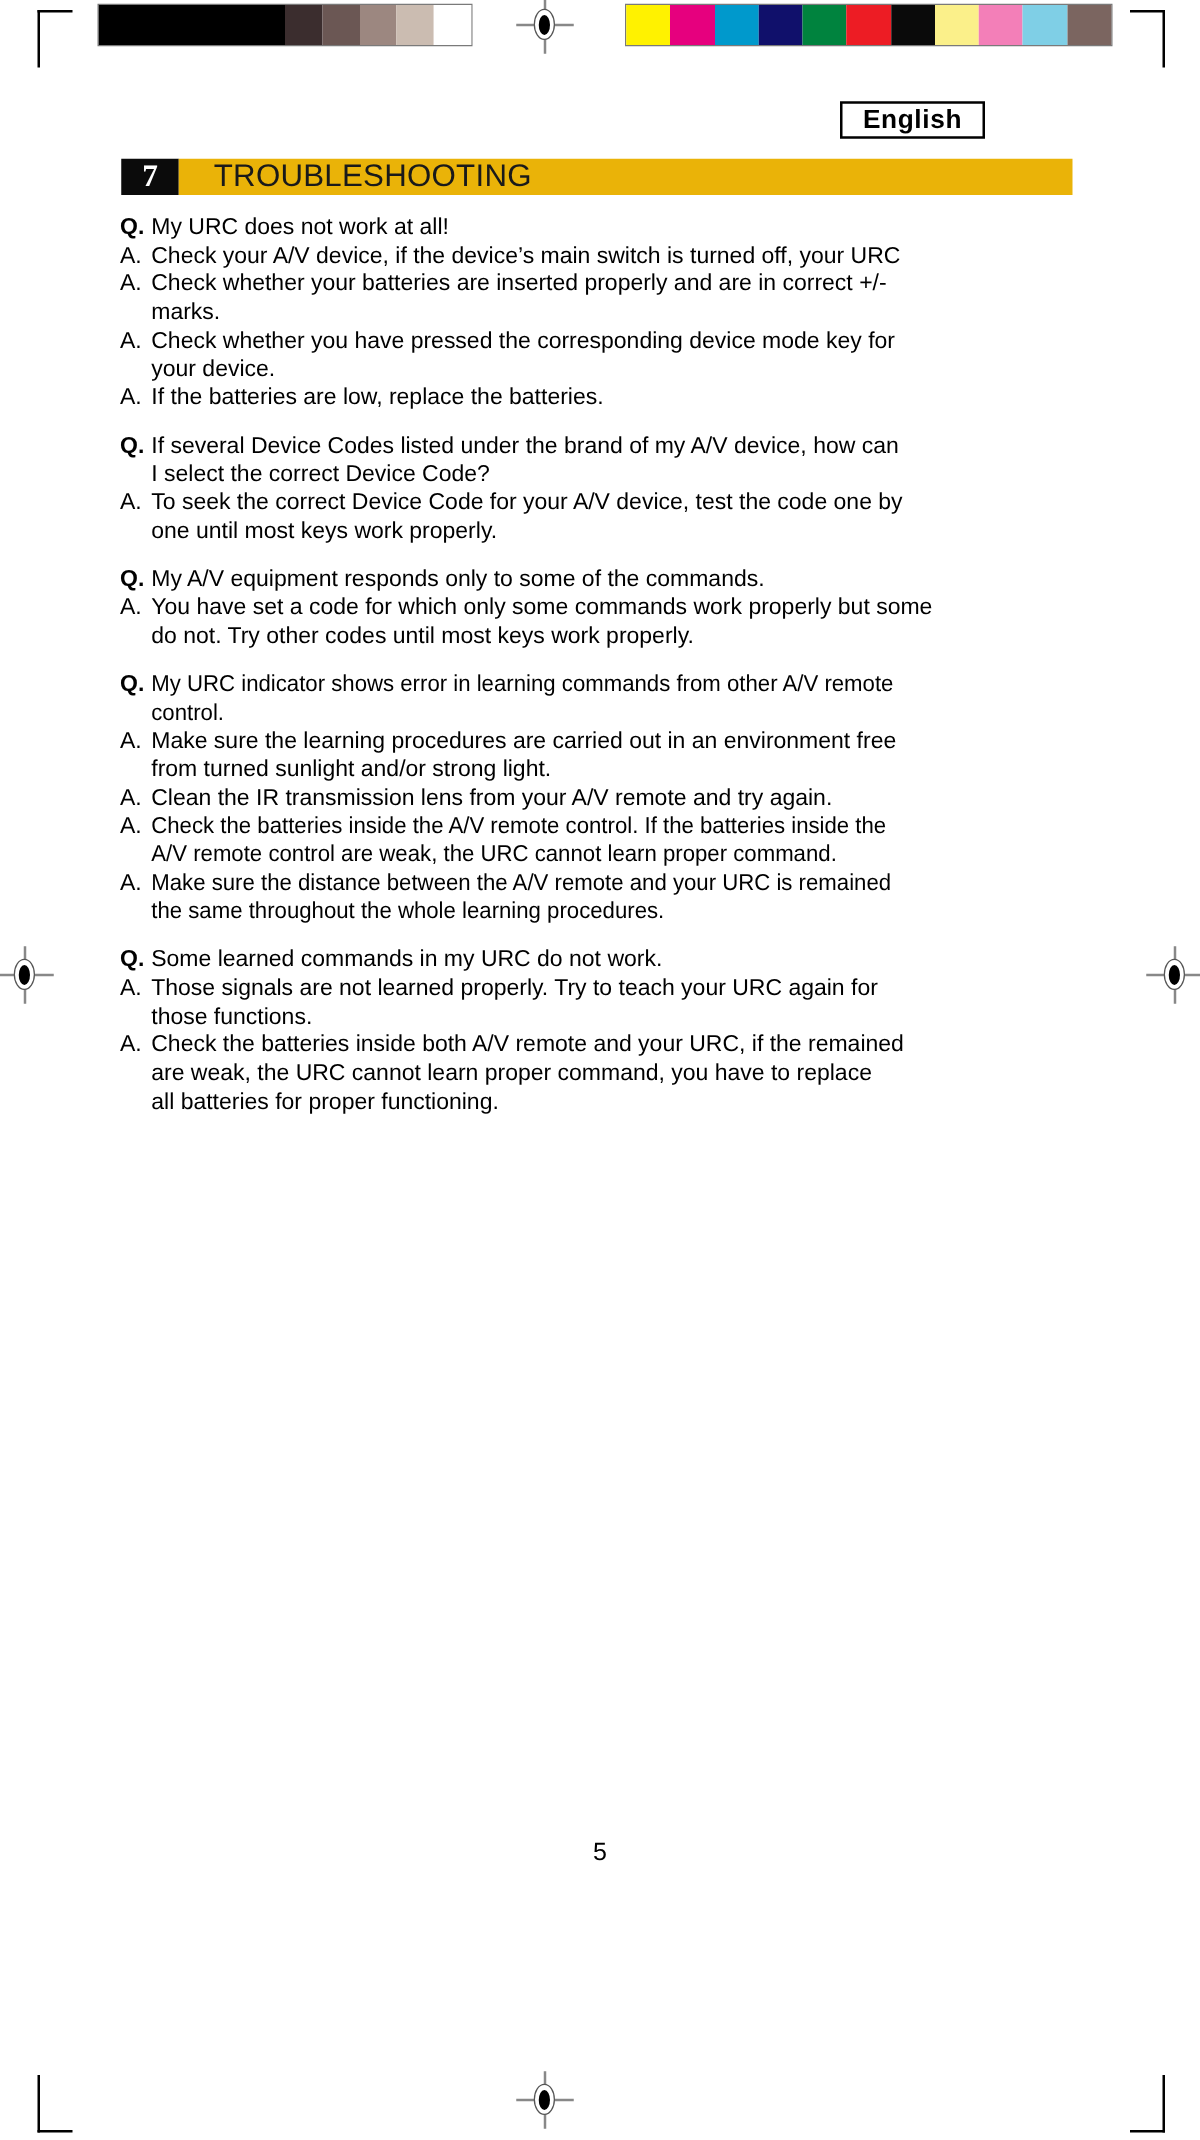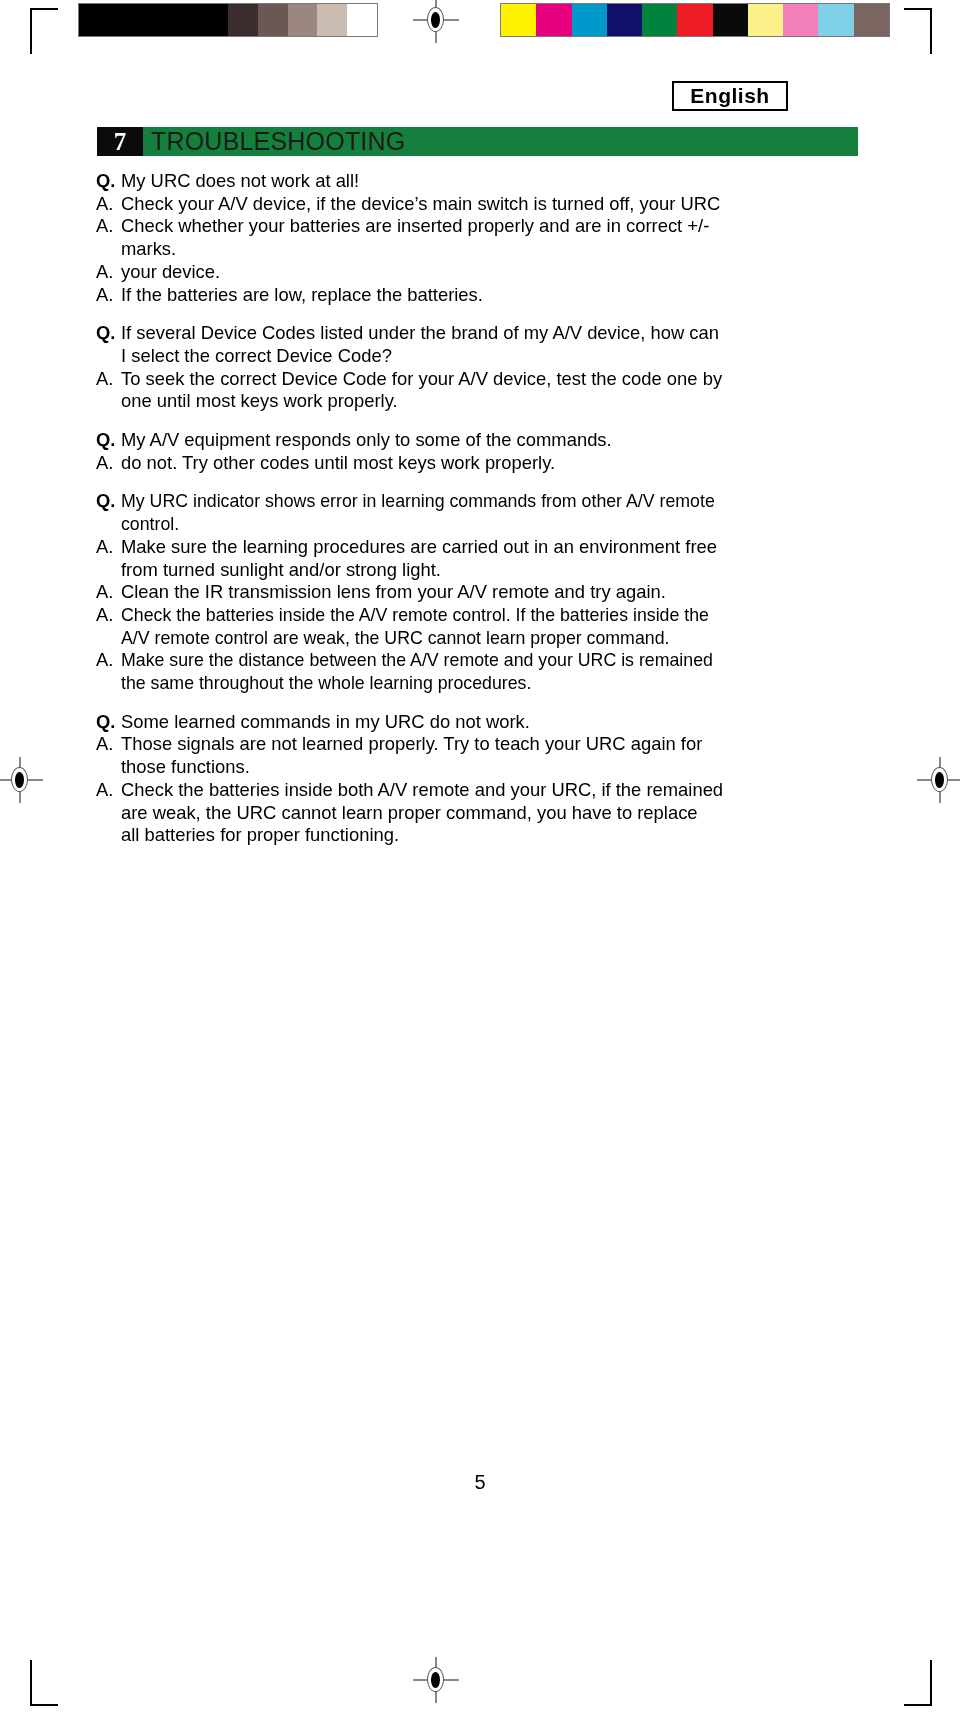--- a/index.html
+++ b/index.html
@@ -121,24 +121,24 @@
     color: #ffffff;
     display: flex;
     align-items: center;
     justify-content: center;
     font-size: 25px;
     font-weight: bold;
     font-family: "Liberation Serif", serif;
   }
   #section-title-bar {
     flex: 1;
-    background: #15803d;
+    background: #eab308;
     display: flex;
     align-items: flex-start;
-    padding-left: 8px;
+    padding-left: 28px;
     box-sizing: border-box;
   }
   #section-title {
     font-size: 25px;
     font-weight: 400;
     letter-spacing: 0.2px;
     color: #1a1a1a;
   }
 
   #faq-body {
@@ -272,20 +272,21 @@
         <div class="qa-line">
           <div class="qa-marker a">A.</div>
           <div class="qa-text">
             <div>Check whether your batteries are inserted properly and are in correct +/-</div>
             <div>marks.</div>
           </div>
         </div>
         <div class="qa-line">
           <div class="qa-marker a">A.</div>
           <div class="qa-text">
+            <div>Check whether you have pressed the corresponding device mode key for</div>
             <div>your device.</div>
           </div>
         </div>
         <div class="qa-line">
           <div class="qa-marker a">A.</div>
           <div class="qa-text">
             <div>If the batteries are low, replace the batteries.</div>
           </div>
         </div>
       </div>
@@ -308,20 +309,21 @@
       <div class="qa-group">
         <div class="qa-line">
           <div class="qa-marker q">Q.</div>
           <div class="qa-text">
             <div>My A/V equipment responds only to some of the commands.</div>
           </div>
         </div>
         <div class="qa-line">
           <div class="qa-marker a">A.</div>
           <div class="qa-text">
+            <div>You have set a code for which only some commands work properly but some</div>
             <div>do not. Try other codes until most keys work properly.</div>
           </div>
         </div>
       </div>
       <div class="qa-group">
         <div class="qa-line">
           <div class="qa-marker q">Q.</div>
           <div class="qa-text condensed">
             <div>My URC indicator shows error in learning commands from other A/V remote</div>
             <div>control.</div>

